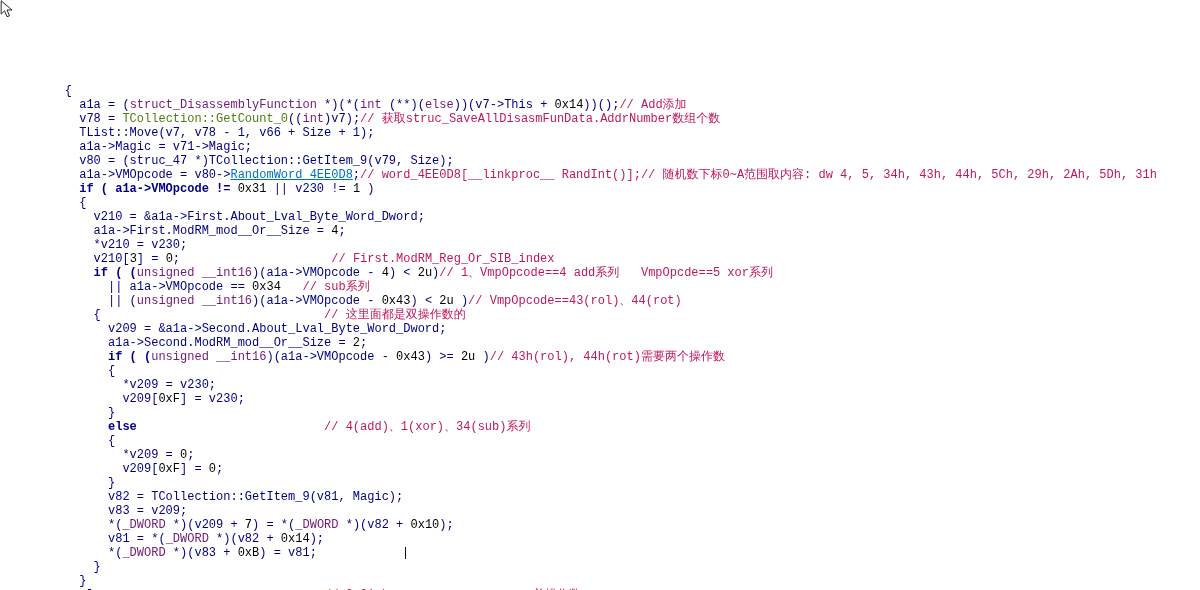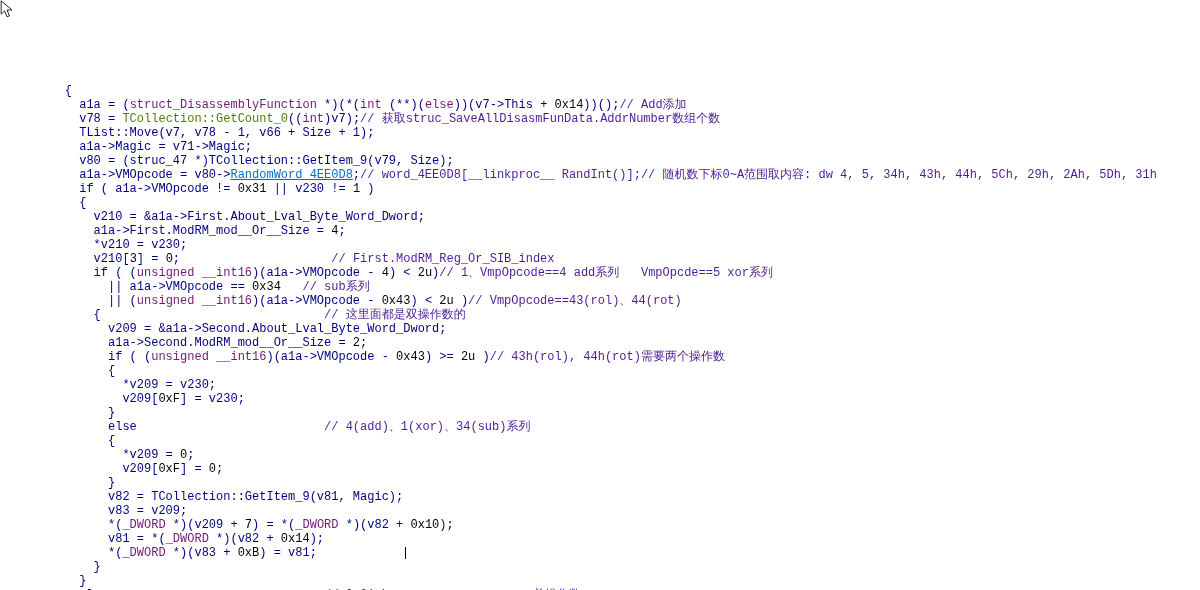--- a/index.html
+++ b/index.html
@@ -11,25 +11,25 @@
     line-height: 14px;
     white-space: pre;
     overflow: hidden;
     width: 1200px;
     height: 590px;
   }
   .code {
     padding: 0 0 0 36px;
     color: #000080;
   }
-  .kw   { color: #000080; font-weight: normal; }                       
+  .kw   { color: #000080; font-weight: bold; }                       
   .mem  { color: #0070c0; text-decoration: underline; }                       
   .fn   { color: #4d7c0f; }                       
   .num  { color: #000000; }                       
-  .cmt  { color: #4c1d95; }                       
+  .cmt  { color: #be185d; }                       
   .cast { color: #701a75; }
   .cursor {
     display: inline-block;
     width: 1px;
     height: 12px;
     background: #000;
     vertical-align: middle;
     margin-left: 2px;
   }
   

